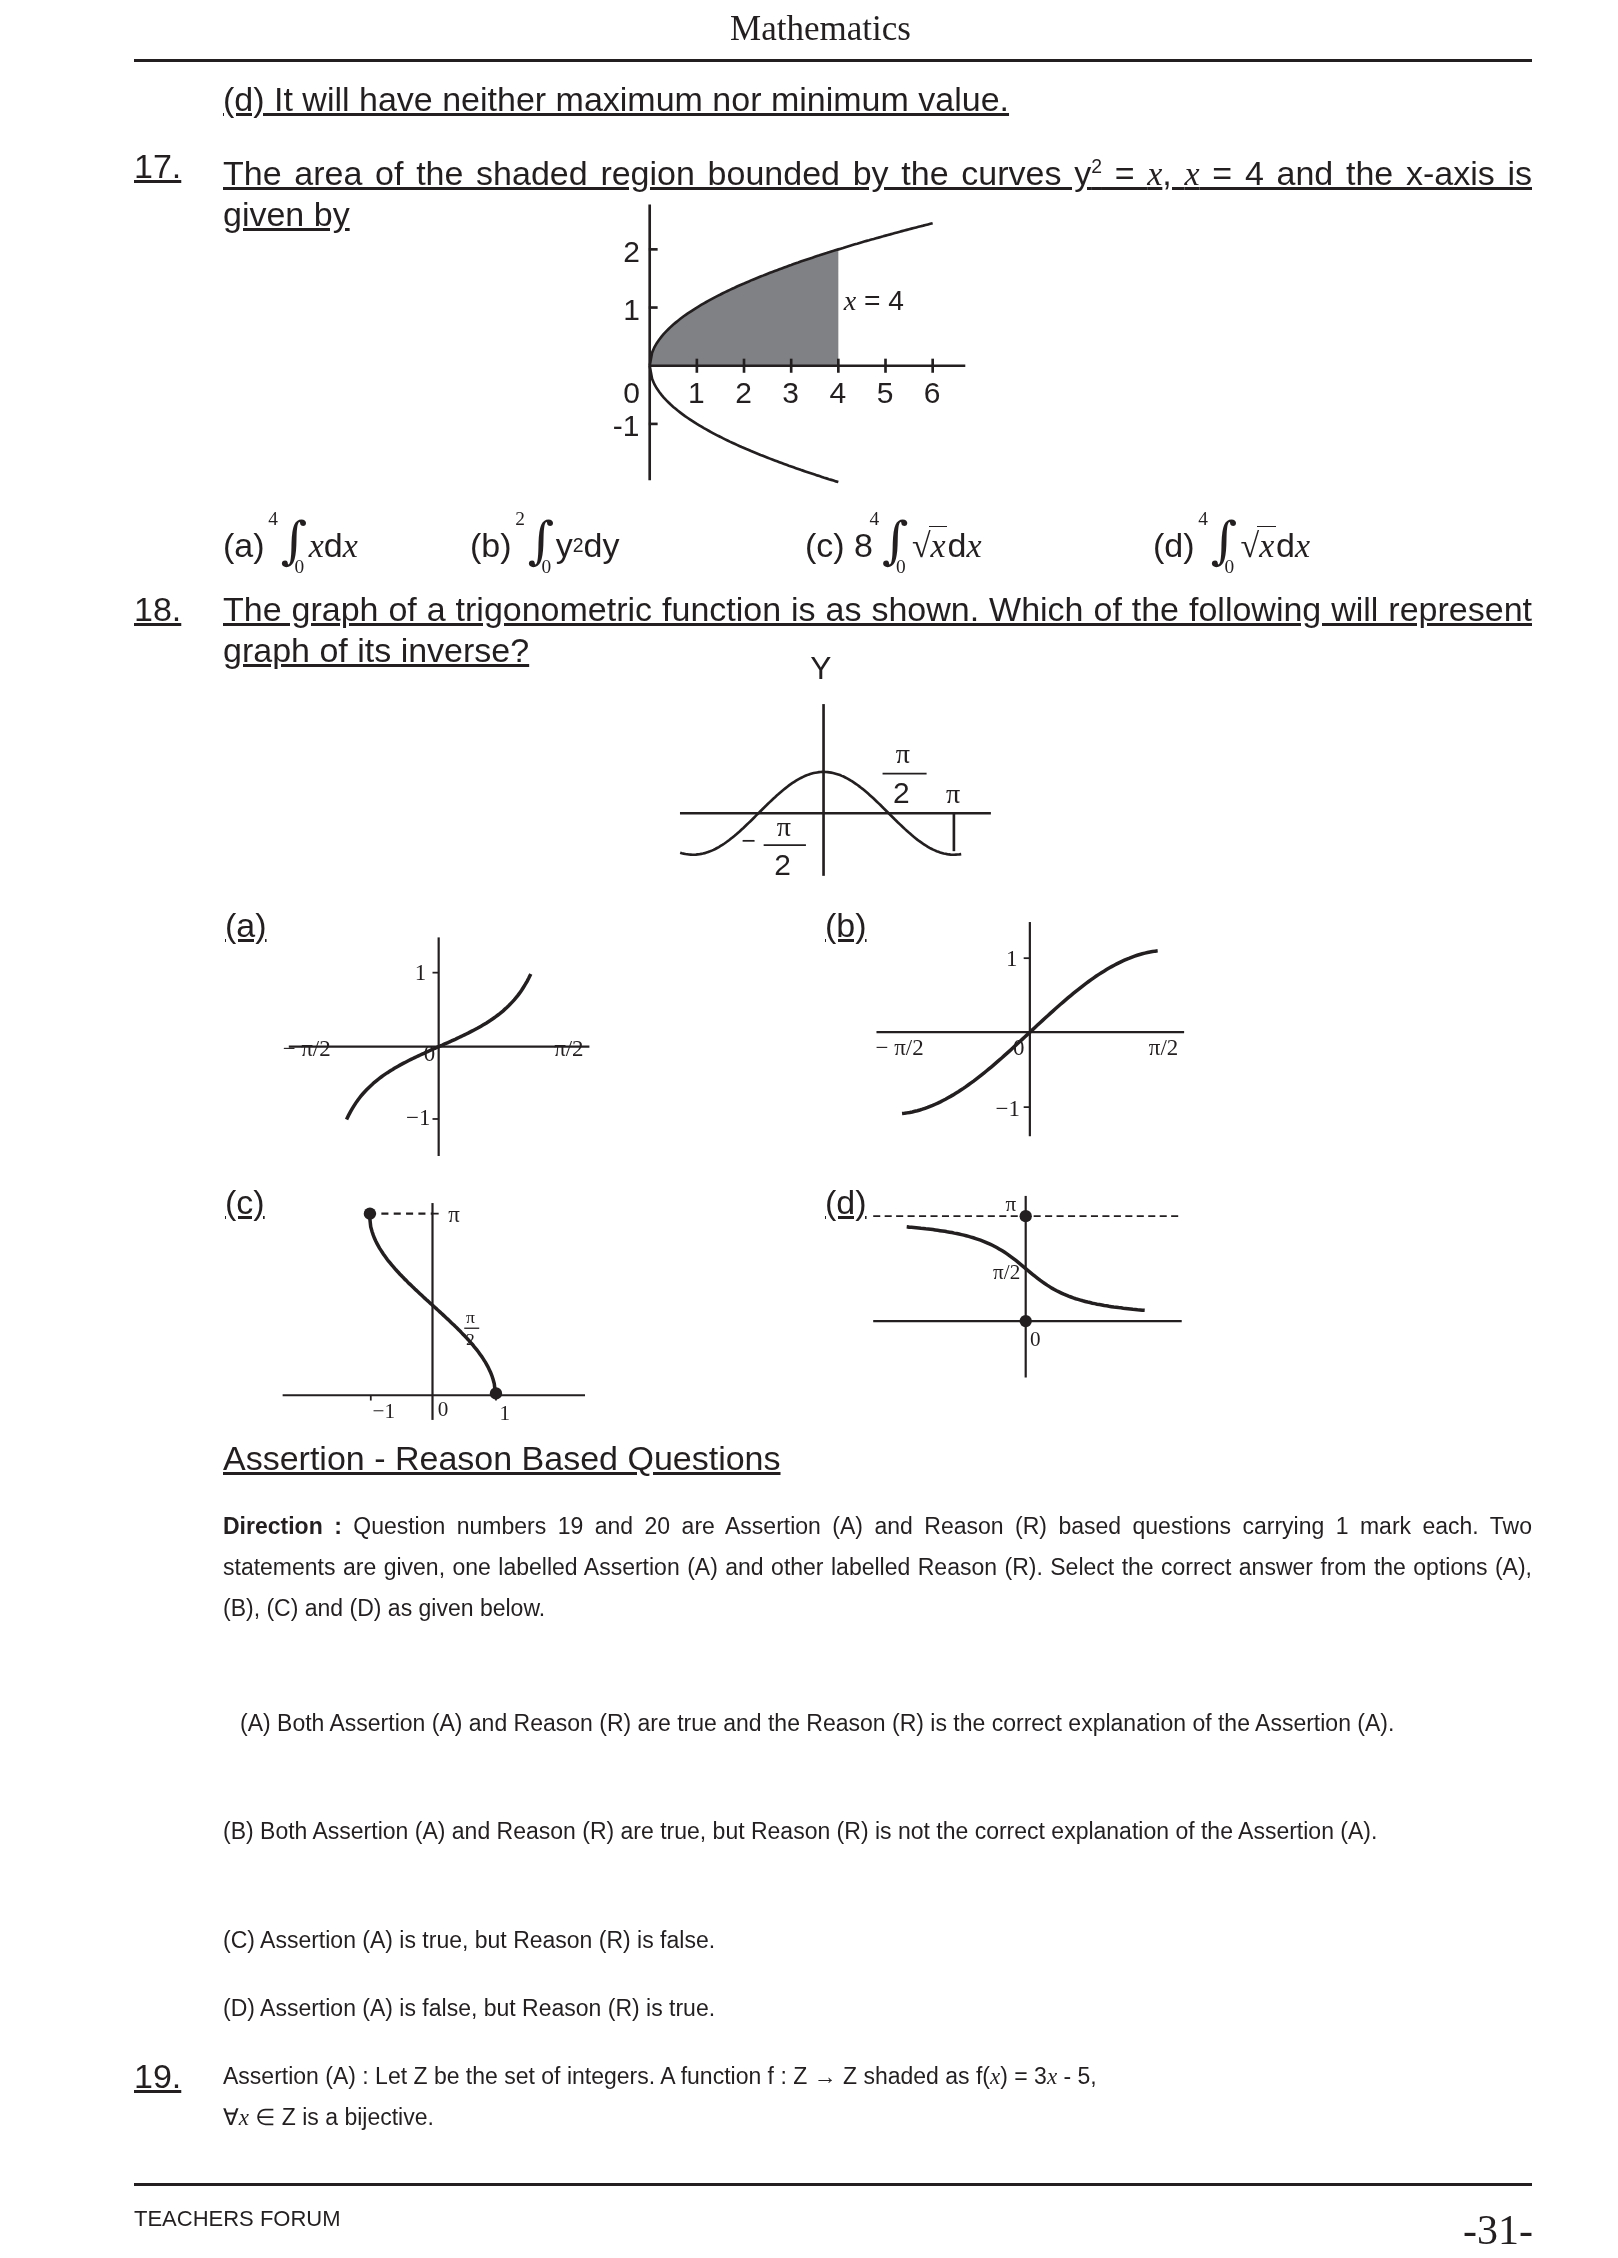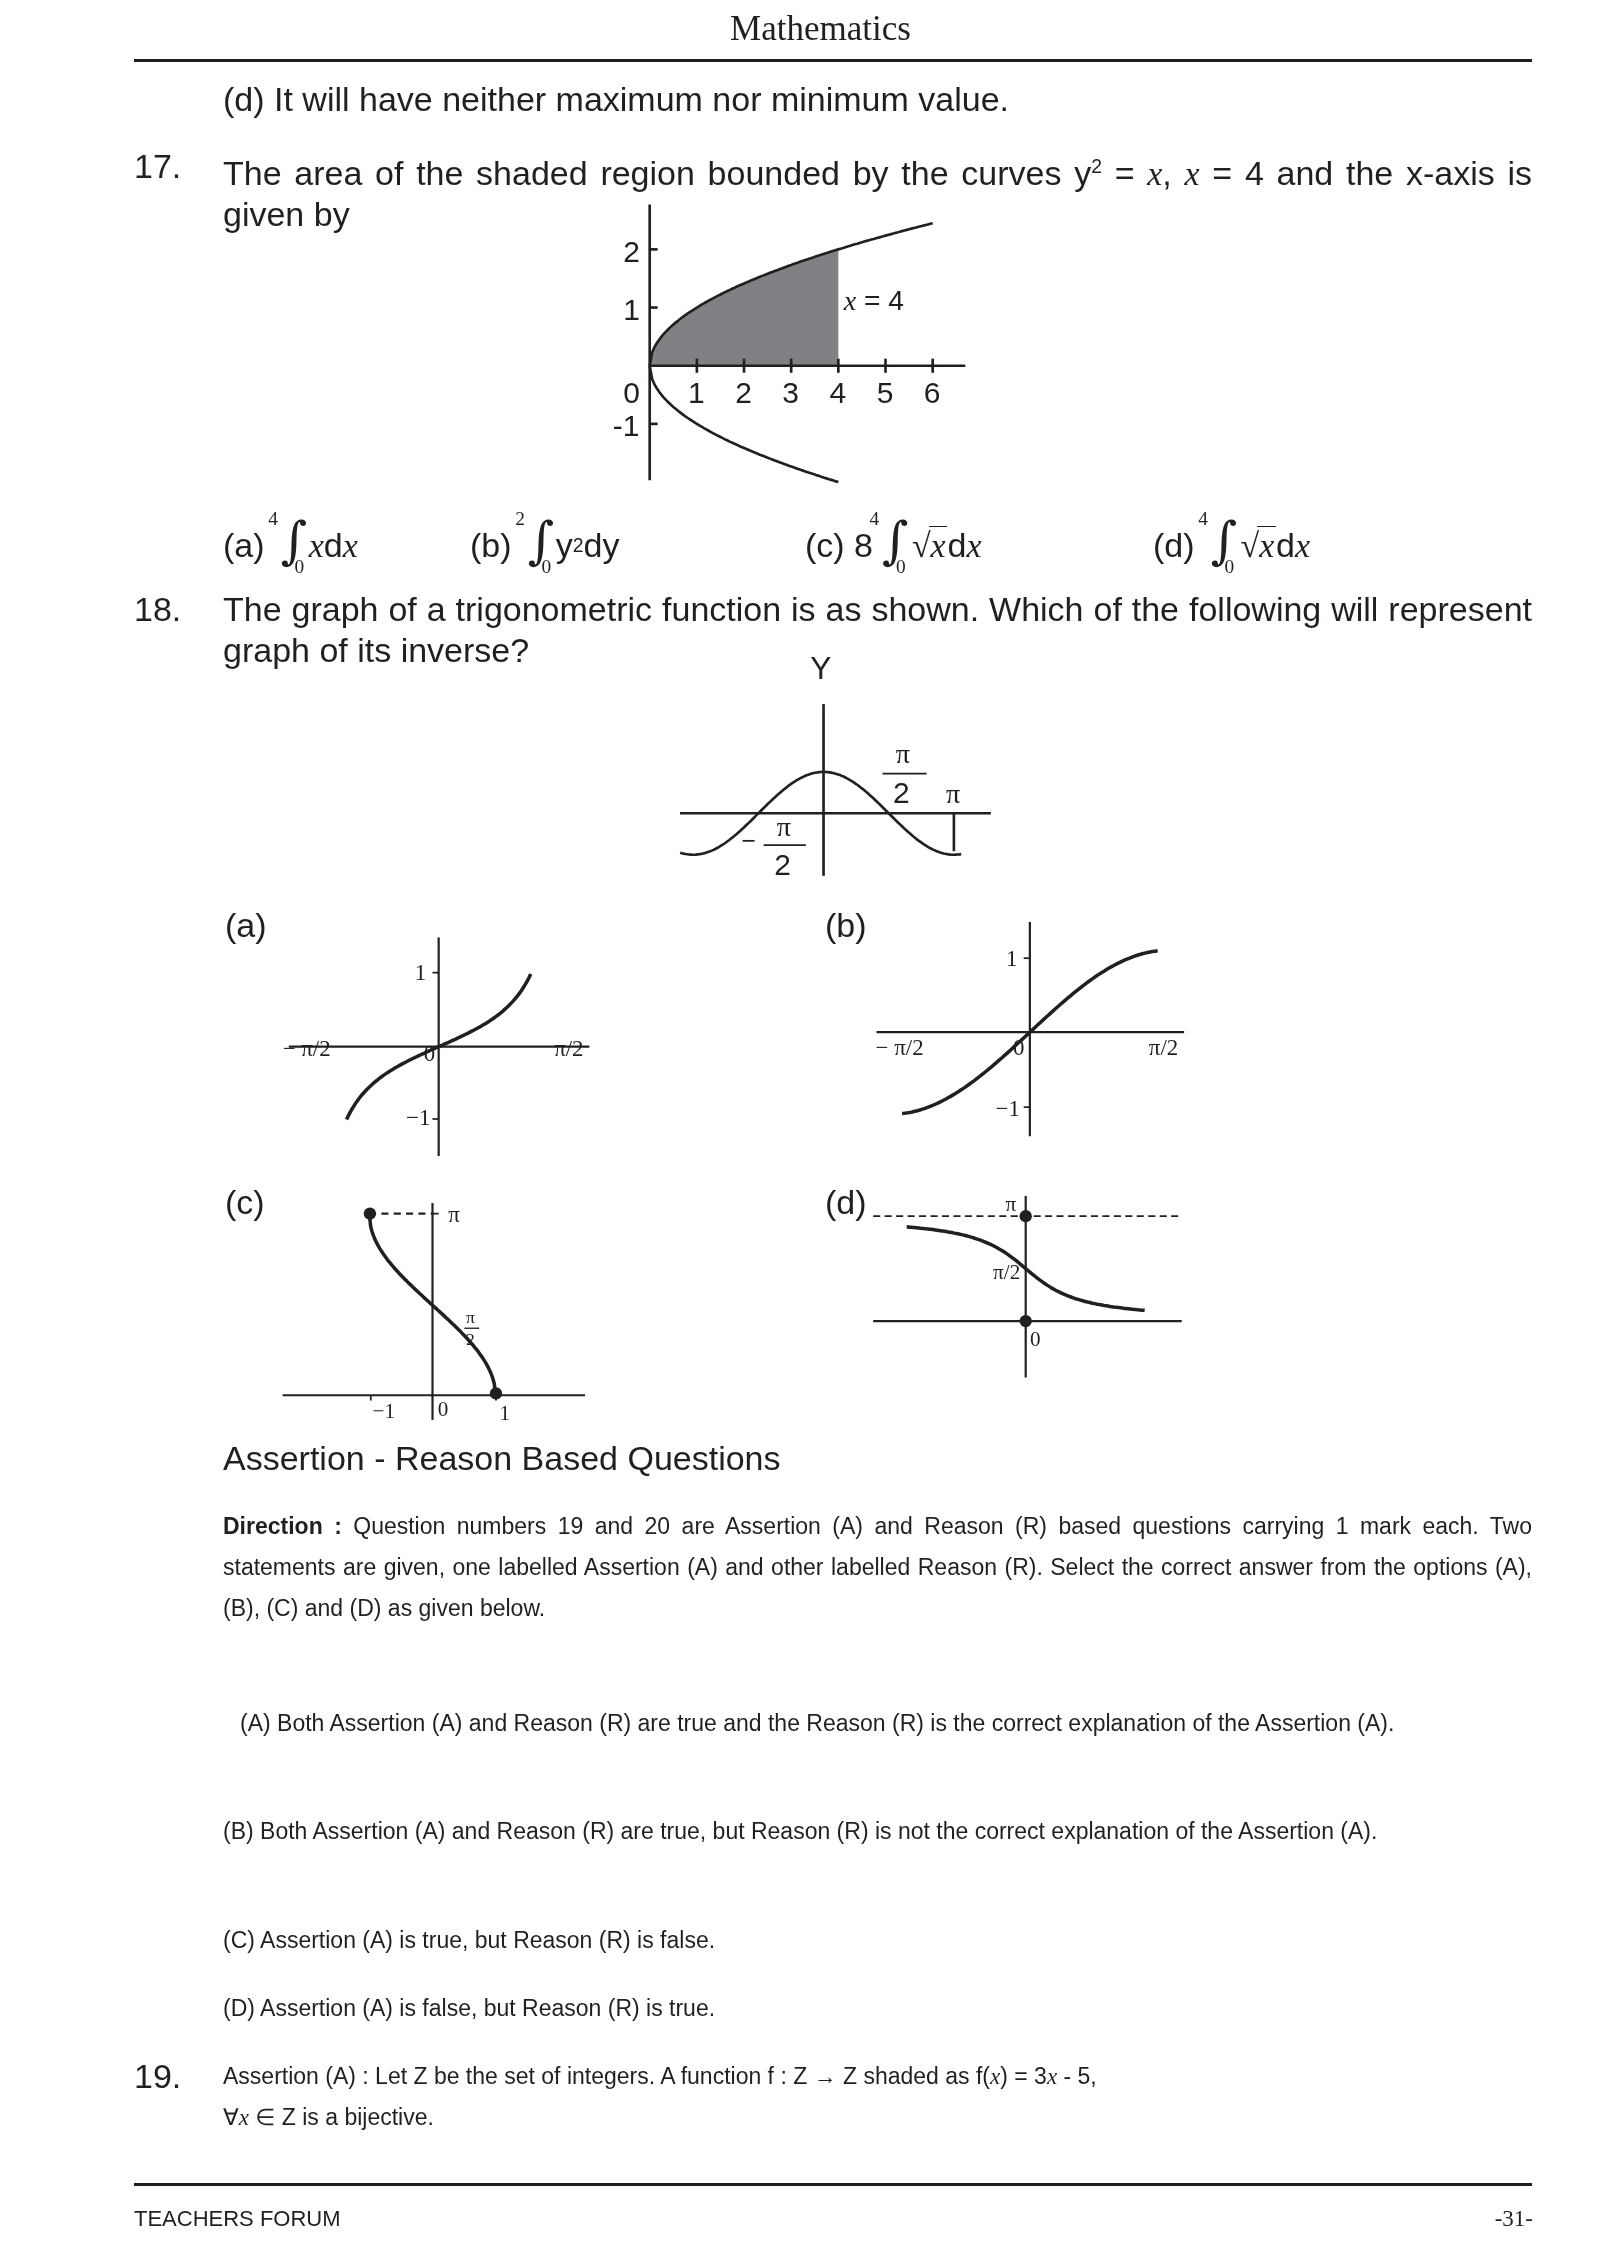--- a/index.html
+++ b/index.html
@@ -1,21 +1,21 @@
 <!DOCTYPE html>
 <html style="font-size:14px"><head>
 <meta charset="utf-8">
 <style>
   html, body { margin: 0; padding: 0; background: #ffffff; }
   body { width: 1619px; height: 2258px; position: relative; overflow: hidden; color: #231f20;
          font-family: "Liberation Sans", sans-serif; }
   .abs { position: absolute; }
   .serif { font-family: "Liberation Serif", serif; }
   .it { font-style: italic; font-family: "Liberation Serif", serif; }
-  .txt { font-size: 34px; line-height: 41px; }
+  .txt { font-size: 34px; line-height: 41px; text-decoration: underline; }
   .header-title { left: 0; width: 1641px; text-align: center; top: 8.8px; font-size: 35px; font-family: "Liberation Serif", serif; }
   .rule { left: 134px; width: 1398px; height: 2.6px; background: #231f20; }
   .qnum { left: 134px; }
   .qbody { left: 223px; width: 1309px; text-align: justify; }
   .opt-row { top: 519px; height: 62px; font-size: 34px; }
   .opt { position: absolute; top: 0; display: flex; align-items: center; white-space: nowrap; }
   .int { display: inline-block; position: relative; width: 26.5px; height: 53px; margin: 0 1.8px; }
   .int .sym { position: absolute; left: 3.5px; top: -5.3px; font-size: 51px; font-family: "DejaVu Serif", serif; line-height: 53px; }
   .int .up { position: absolute; left: -8.8px; top: -10.6px; font-size: 19.4px; }
   .int .lo { position: absolute; left: 17.6px; top: 37px; font-size: 19.4px; }
@@ -203,14 +203,14 @@
 <div class="abs para" style="top:1703px;margin-left:17px;">(A) Both Assertion (A) and Reason (R) are true and the Reason (R) is the correct explanation of the Assertion (A).</div>
 <div class="abs para" style="top:1811px;">(B) Both Assertion (A) and Reason (R) are true, but Reason (R) is not the correct explanation of the Assertion (A).</div>
 <div class="abs para" style="top:1920px;">(C) Assertion (A) is true, but Reason (R) is false.</div>
 <div class="abs para" style="top:1988px;">(D) Assertion (A) is false, but Reason (R) is true.</div>
 
 <div class="abs txt qnum" style="top:2056px;">19.</div>
 <div class="abs para" style="top:2056px; text-align:left;"><span>Assertion (A) : Let Z be the set of integers. A function f : Z → Z shaded as f(</span><span class="it">x</span><span>) = 3</span><span class="it">x</span><span> - 5,</span><br><span class="serif">∀</span><span class="it">x</span><span> ∈ Z is a bijective.</span></div>
 
 <div class="abs rule" style="top:2183px;"></div>
 <div class="abs" style="left:134px; top:2206px; font-size:22px;">TEACHERS FORUM</div>
-<div class="abs serif" style="left:1447px; top:2206px; width:86px; text-align:right; font-size:23px;">-31-</div>
+<div class="abs serif" style="left:1447px; top:2206px; width:86px; text-align:right; font-size:42px;">-31-</div>
 
 
 </body></html>

